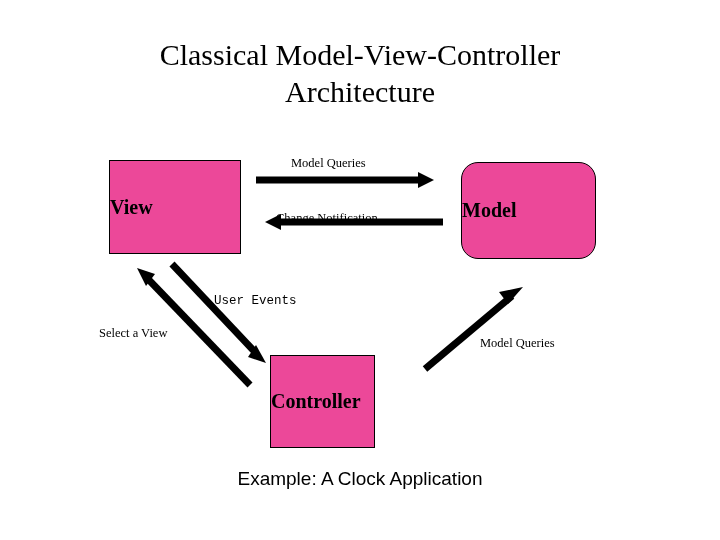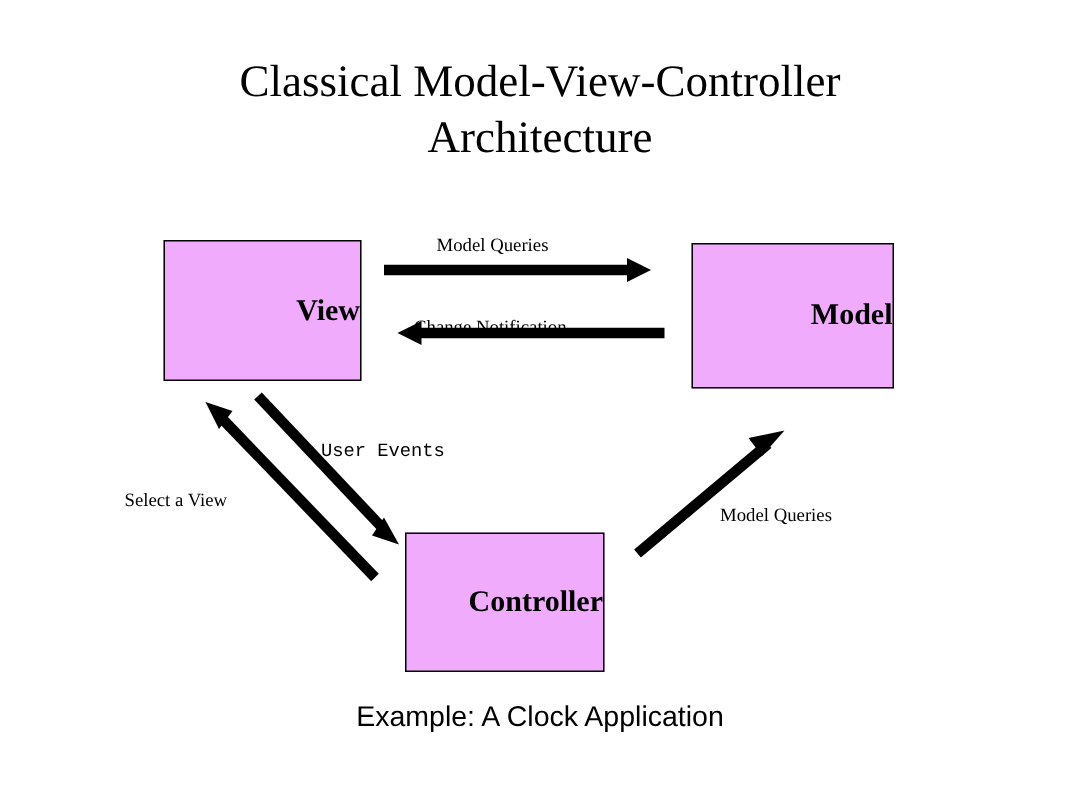--- a/index.html
+++ b/index.html
@@ -28,60 +28,61 @@
     width: 720px;
     text-align: center;
     font-size: 30px;
     line-height: 37px;
     color: #000000;
     font-family: "Liberation Serif", "DejaVu Serif", serif;
     white-space: pre-line;
   }
   .node {
     position: absolute;
-    background: #f0abfc;
+    background: #ec4899;
     border: 1px solid #000000;
     box-sizing: border-box;
     display: flex;
     align-items: center;
-    justify-content: flex-end;
+    justify-content: flex-start;
     font-weight: bold;
     font-size: 20px;
     color: #000000;
     font-family: "Liberation Serif", "DejaVu Serif", serif;
   }
   #node-view {
     left: 109px;
     top: 160px;
     width: 132px;
     height: 94px;
   }
   #node-model {
     left: 461px;
     top: 162px;
     width: 135px;
     height: 97px;
+    border-radius: 17px;
   }
   #node-controller {
     left: 270px;
     top: 355px;
-    width: 133px;
+    width: 105px;
     height: 93px;
   }
   .edge-label {
     position: absolute;
     font-size: 12.5px;
     color: #000000;
     white-space: nowrap;
     font-family: "Liberation Serif", "DejaVu Serif", serif;
   }
   #label-model-queries { left: 291px; top: 156px; }
   #label-change-notification { left: 276px; top: 199px; margin-top: 12px; }
   #label-user-events { left: 214px; top: 294px; font-family: Liberation Mono, monospace; }
-  #label-select-a-view { left: 83px; top: 326px; font-family: Liberation Serif, serif; }
+  #label-select-a-view { left: 99px; top: 326px; font-family: Liberation Serif, serif; }
   #label-model-changes { left: 480px; top: 336px; }
   .caption {
     position: absolute;
     left: 0;
     top: 468px;
     width: 720px;
     text-align: center;
     font-size: 19px;
     color: #000000;
     font-family: Liberation Sans, sans-serif;

